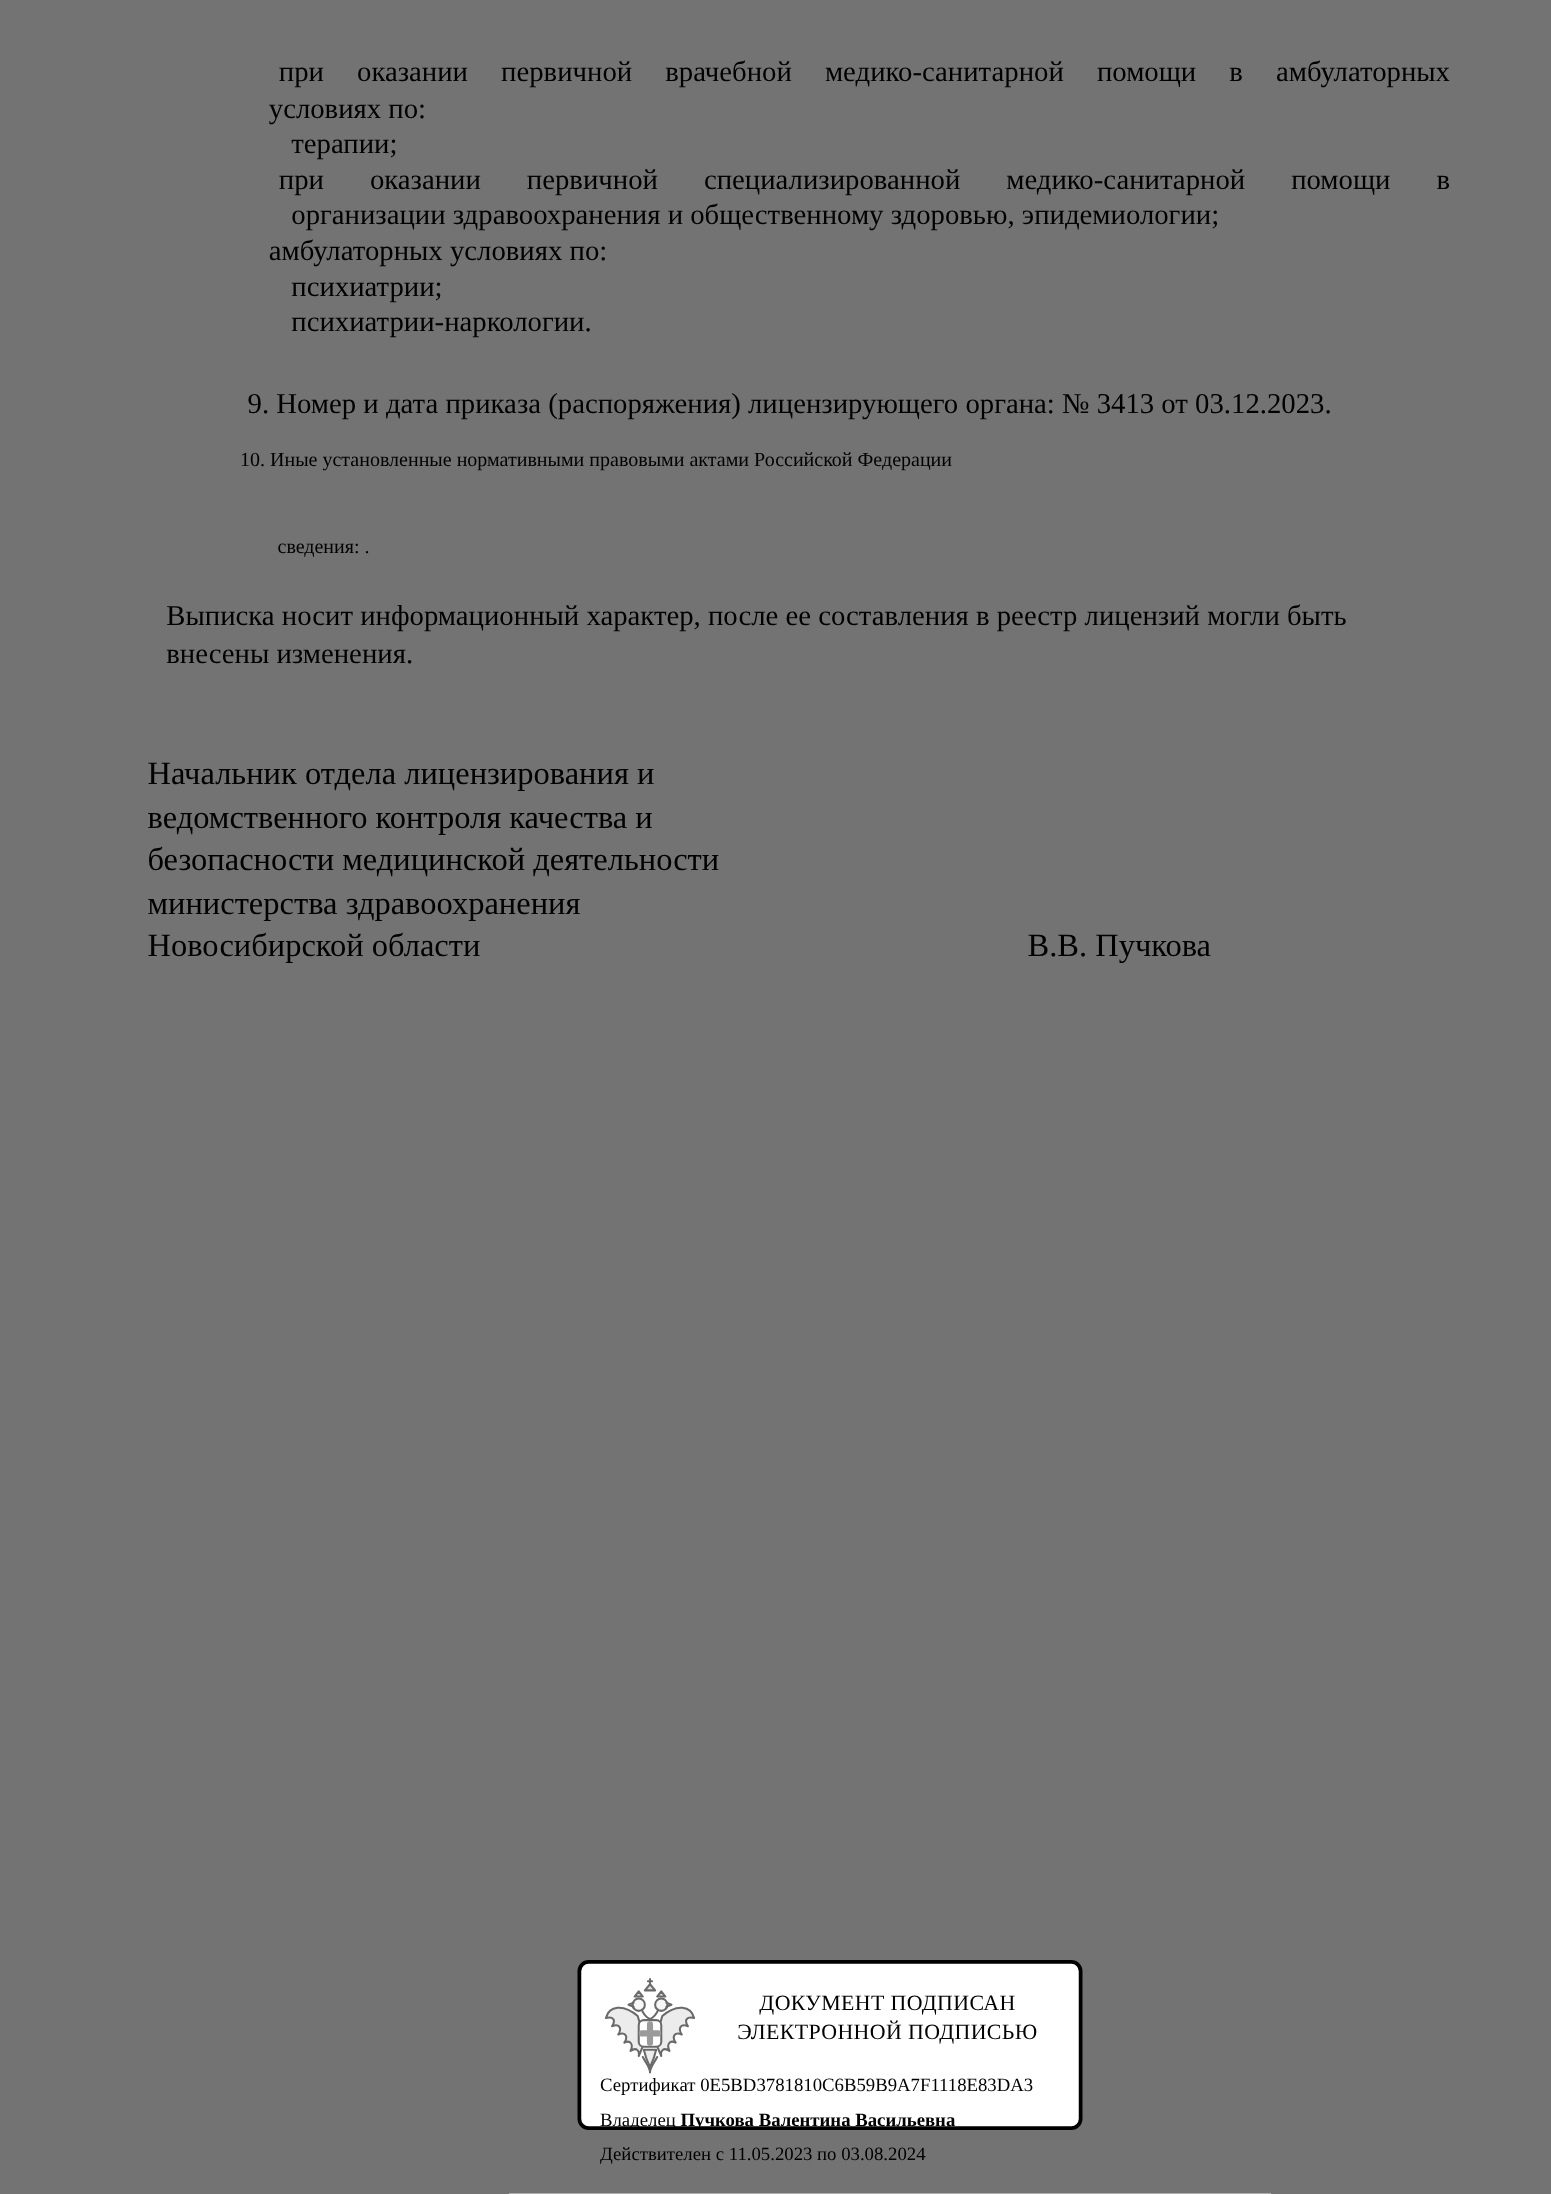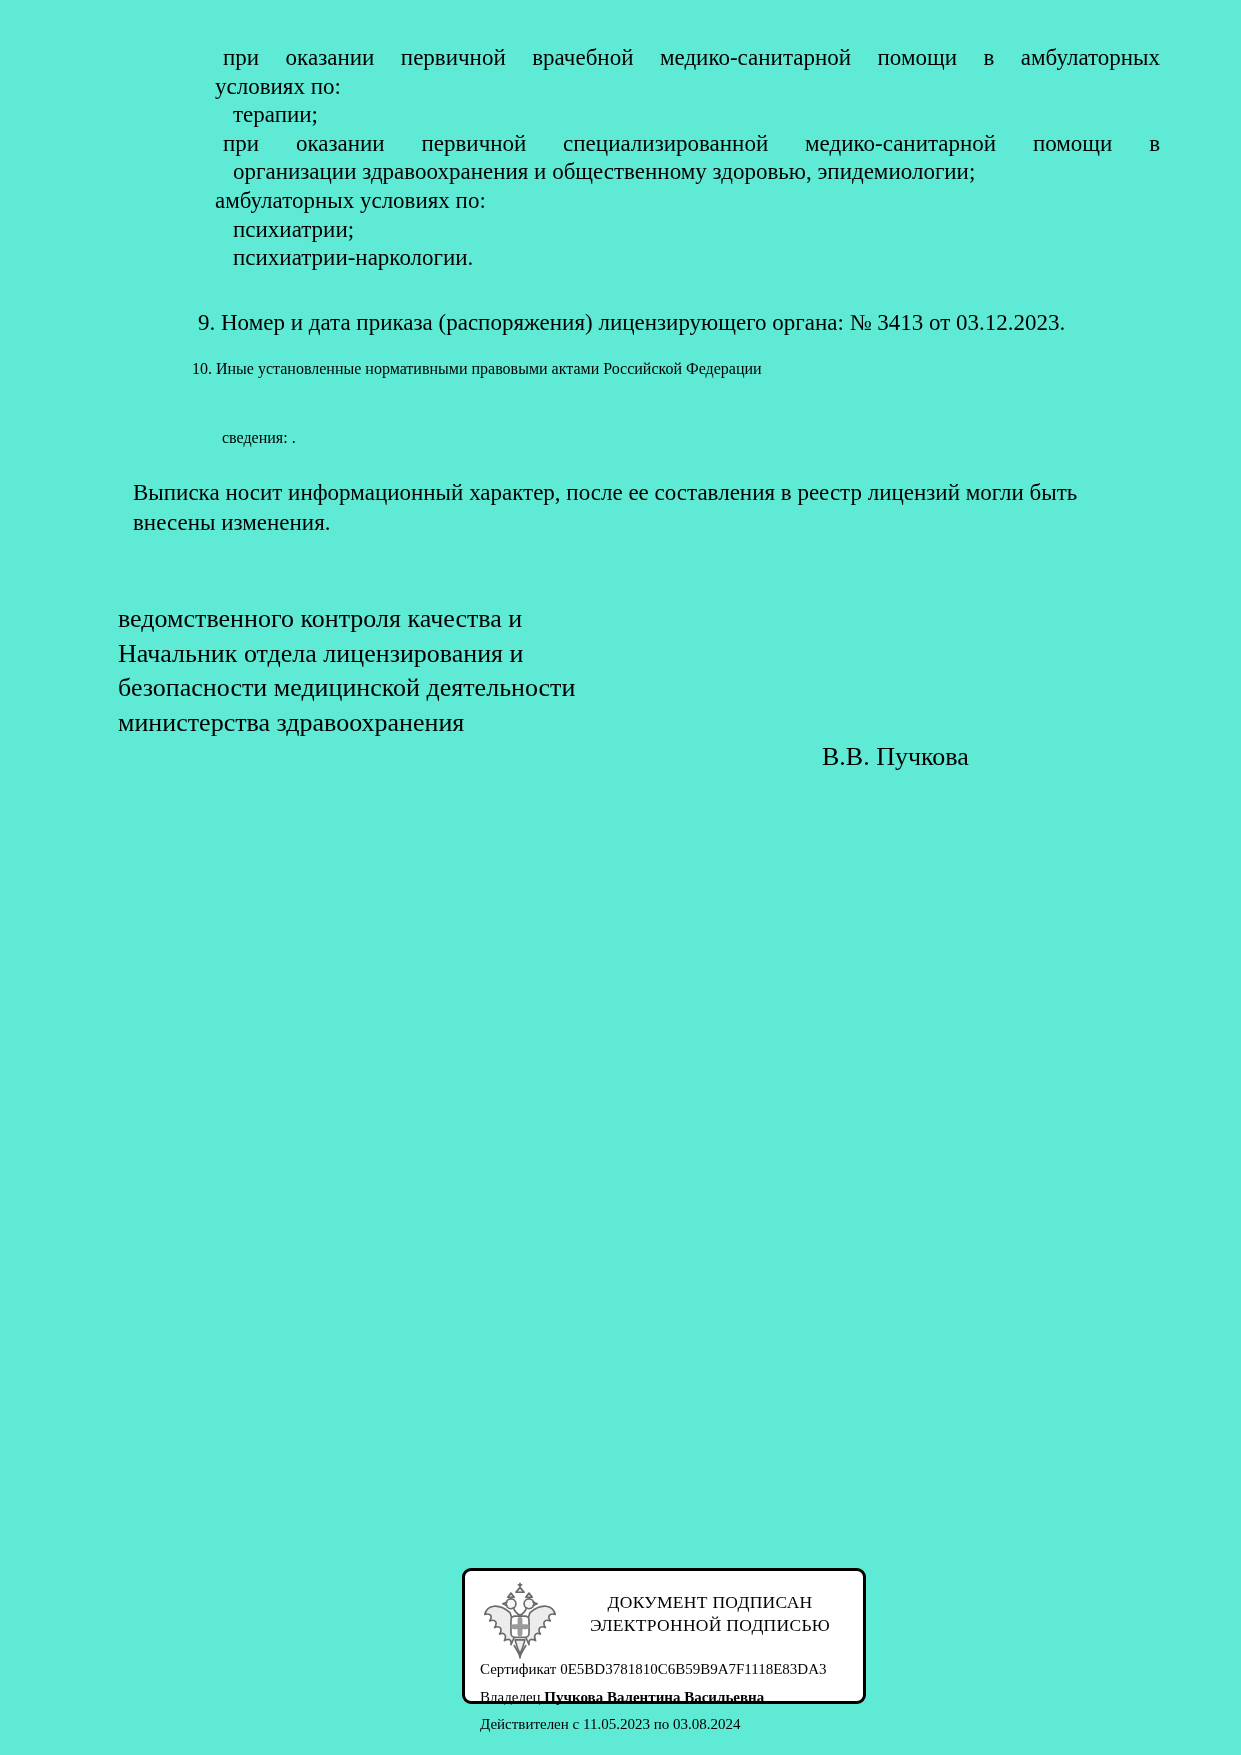--- a/index.html
+++ b/index.html
@@ -1,19 +1,19 @@
 <!DOCTYPE html>
 <html><head>
 <meta charset="utf-8">
 <style>
   html,body{margin:0;padding:0;background:#ffffff;}
   .page{
     position:relative;
     width:1241px;height:1755px;
-    background:#5eead4;
+    background:#737373;
     color:#000000;
     font-family:"Liberation Serif","DejaVu Serif",serif;
     overflow:hidden;
   }
   .abs{position:absolute;}
 
   
   .body-lines{left:215px;top:44px;width:945px;font-size:23px;line-height:28.6px;}
   .line{white-space:nowrap;}
   .jline{white-space:normal;text-align:justify;text-align-last:justify;padding-left:8px;}
@@ -65,24 +65,25 @@
     <div class="line">10. Иные установленные нормативными правовыми актами Российской Федерации</div>
     <div class="line cont">сведения: .</div>
   </div>
 
   <div class="abs note">
     <div class="line">Выписка носит информационный характер, после ее составления в реестр лицензий могли быть</div>
     <div class="line">внесены изменения.</div>
   </div>
 
   <div class="abs signature">
+    <div class="line">Начальник отдела лицензирования и</div>
     <div class="line">ведомственного контроля качества и</div>
-    <div class="line">Начальник отдела лицензирования и</div>
     <div class="line">безопасности медицинской деятельности</div>
     <div class="line">министерства здравоохранения</div>
+    <div class="line">Новосибирской области</div>
   </div>
   <div class="abs signer">В.В. Пучкова</div>
 
   <div class="abs stamp">
 
     <svg class="stamp-emblem" viewBox="0 0 100 96" xmlns="http://www.w3.org/2000/svg">
       <g fill="none" stroke="#6a6a6a" stroke-width="2" stroke-linejoin="round" stroke-linecap="round">
 
         <path d="M38 38 C24 26 10 28 7 40 C14 38 17 42 13 48 C20 45 23 50 19 56 C26 53 29 58 25 64 C31 61 34 66 31 72 C37 68 40 72 39 77 C42 70 44 66 45 62 Z" fill="#ececec"></path>
 

